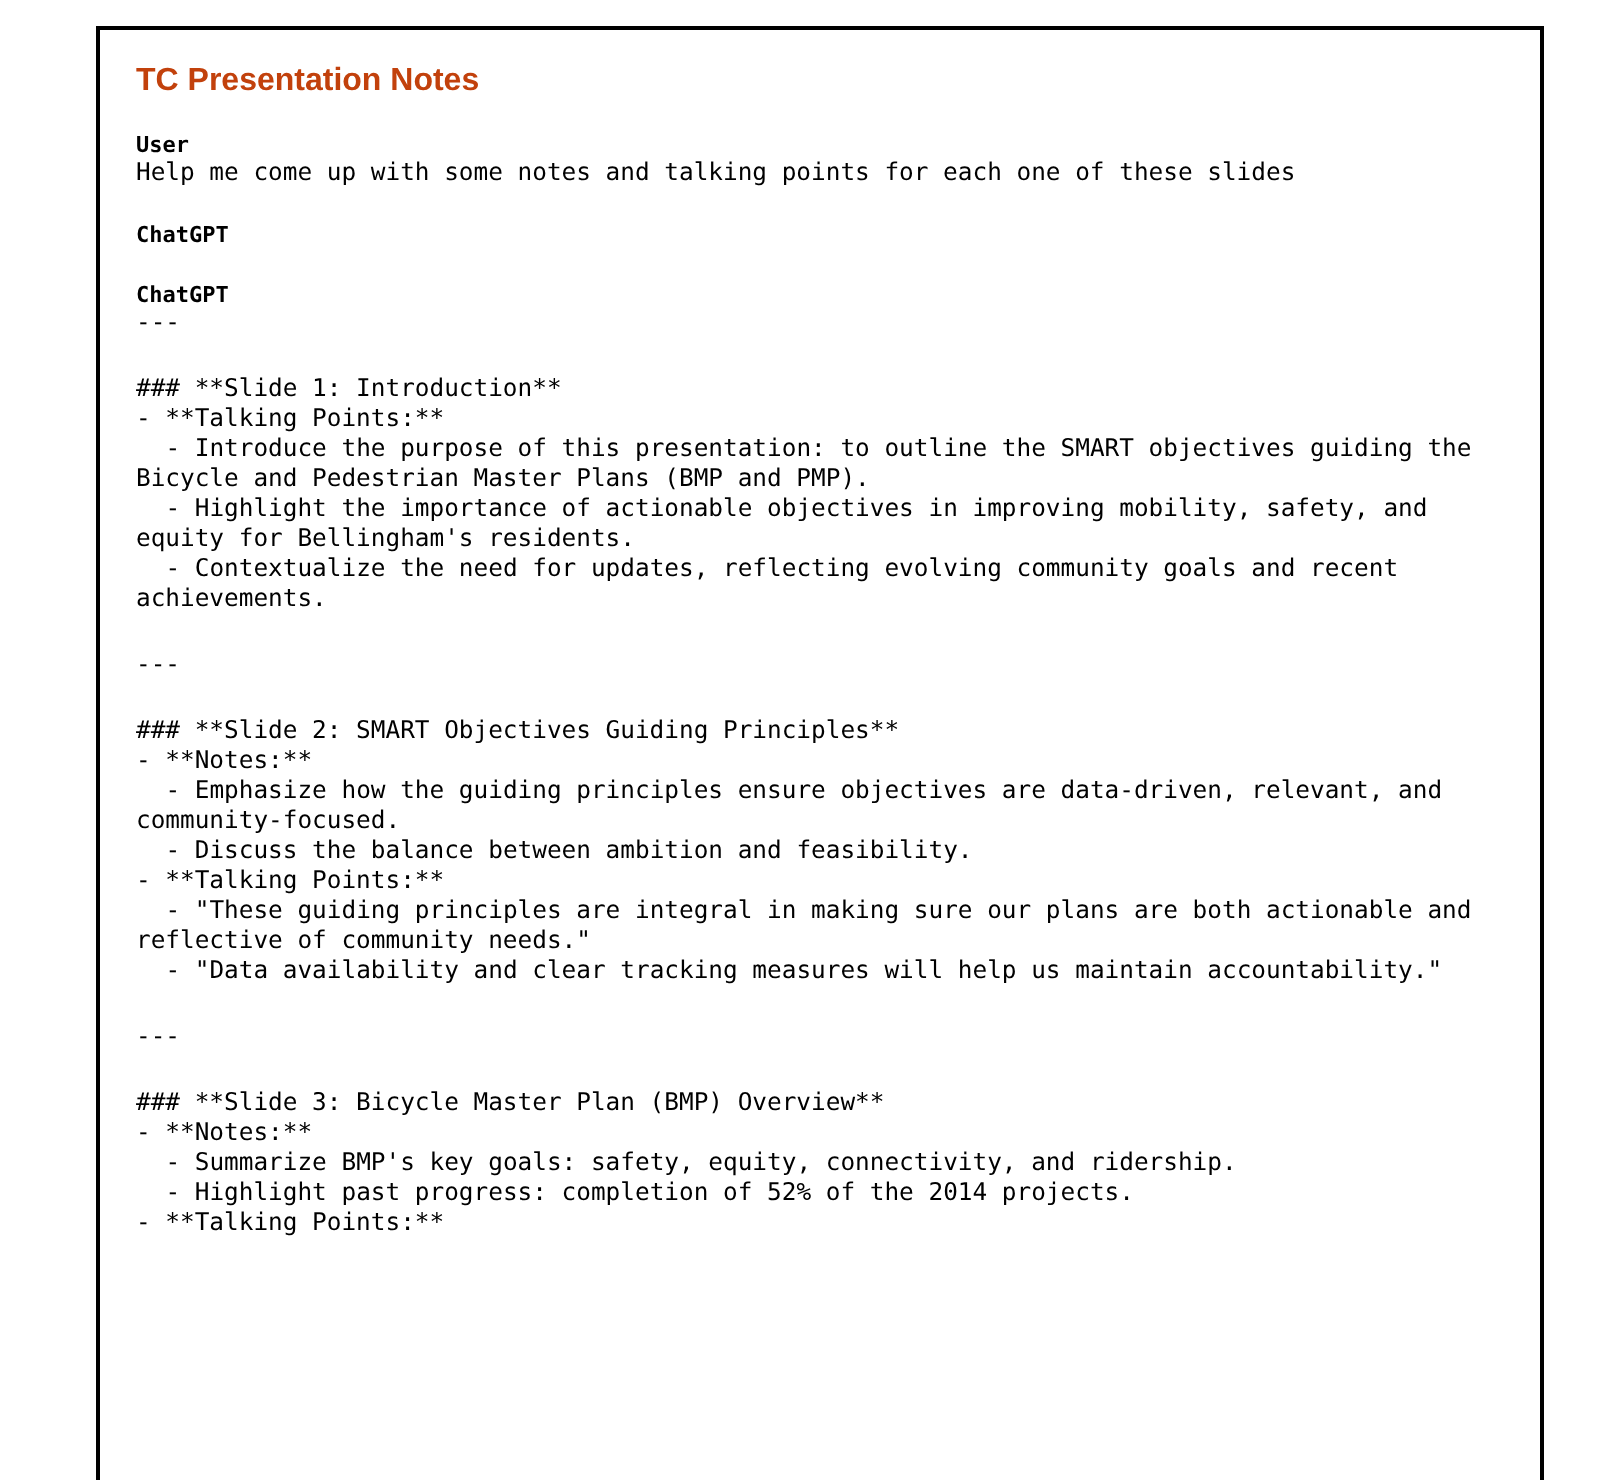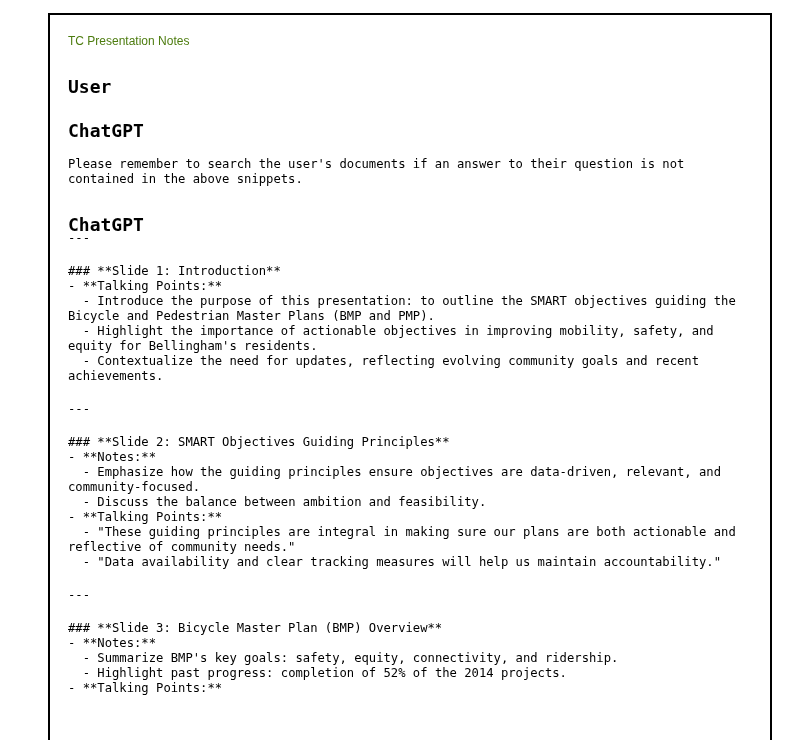--- a/index.html
+++ b/index.html
@@ -21,35 +21,35 @@
     top: 13px;
     width: 724px;
     height: 820px; 
     box-sizing: border-box;
     border: 2px solid #000000;
     background: #ffffff;
     padding: 18px 18px 0 18px;
   }
   .title {
     font-family: "Liberation Sans", "DejaVu Sans", sans-serif;
-    font-size: 12px;
+    font-size: 16px;
     line-height: 16px;
-    font-weight: normal;
+    font-weight: bold;
     margin: 0;
-    color: #4d7c0f;
+    color: #c2410c;
   }
   .msg {
     margin: 0;
   }
   .role {
     font-family: "DejaVu Sans Mono", monospace;
-    font-size: 18px;
+    font-size: 11px;
     line-height: 12px;
     font-weight: bold;
-    margin: 32px 0 0 0;
+    margin: 18px 0 0 0;
   }
   .para {
     font-family: "DejaVu Sans Mono", monospace;
     font-size: 12.2px;
     line-height: 15px;
     white-space: pre-wrap;
     margin: 0;
   }
   .msg-body .para + .para {
     margin-top: 18px;
@@ -60,28 +60,27 @@
 </style>
 </head>
 <body>
 
 <div class="page">
 
   <h1 class="title">TC Presentation Notes</h1>
 
   <section class="msg">
     <h2 class="role">User</h2>
+    <div class="msg-body">
+      <div class="para">Help me come up with some notes and talking points for each one of these slides</div>
+    </div>
   </section>
 
   <section class="msg">
     <h2 class="role">ChatGPT</h2>
-    <div class="msg-body">
-      <div class="para lead-gap">Please remember to search the user's documents if an answer to their question is not
-contained in the above snippets.</div>
-    </div>
   </section>
 
   <section class="msg">
     <h2 class="role">ChatGPT</h2>
     <div class="msg-body">
       <div class="para">---</div>
       <div class="para">### **Slide 1: Introduction**
 - **Talking Points:**
   - Introduce the purpose of this presentation: to outline the SMART objectives guiding the
 Bicycle and Pedestrian Master Plans (BMP and PMP).

